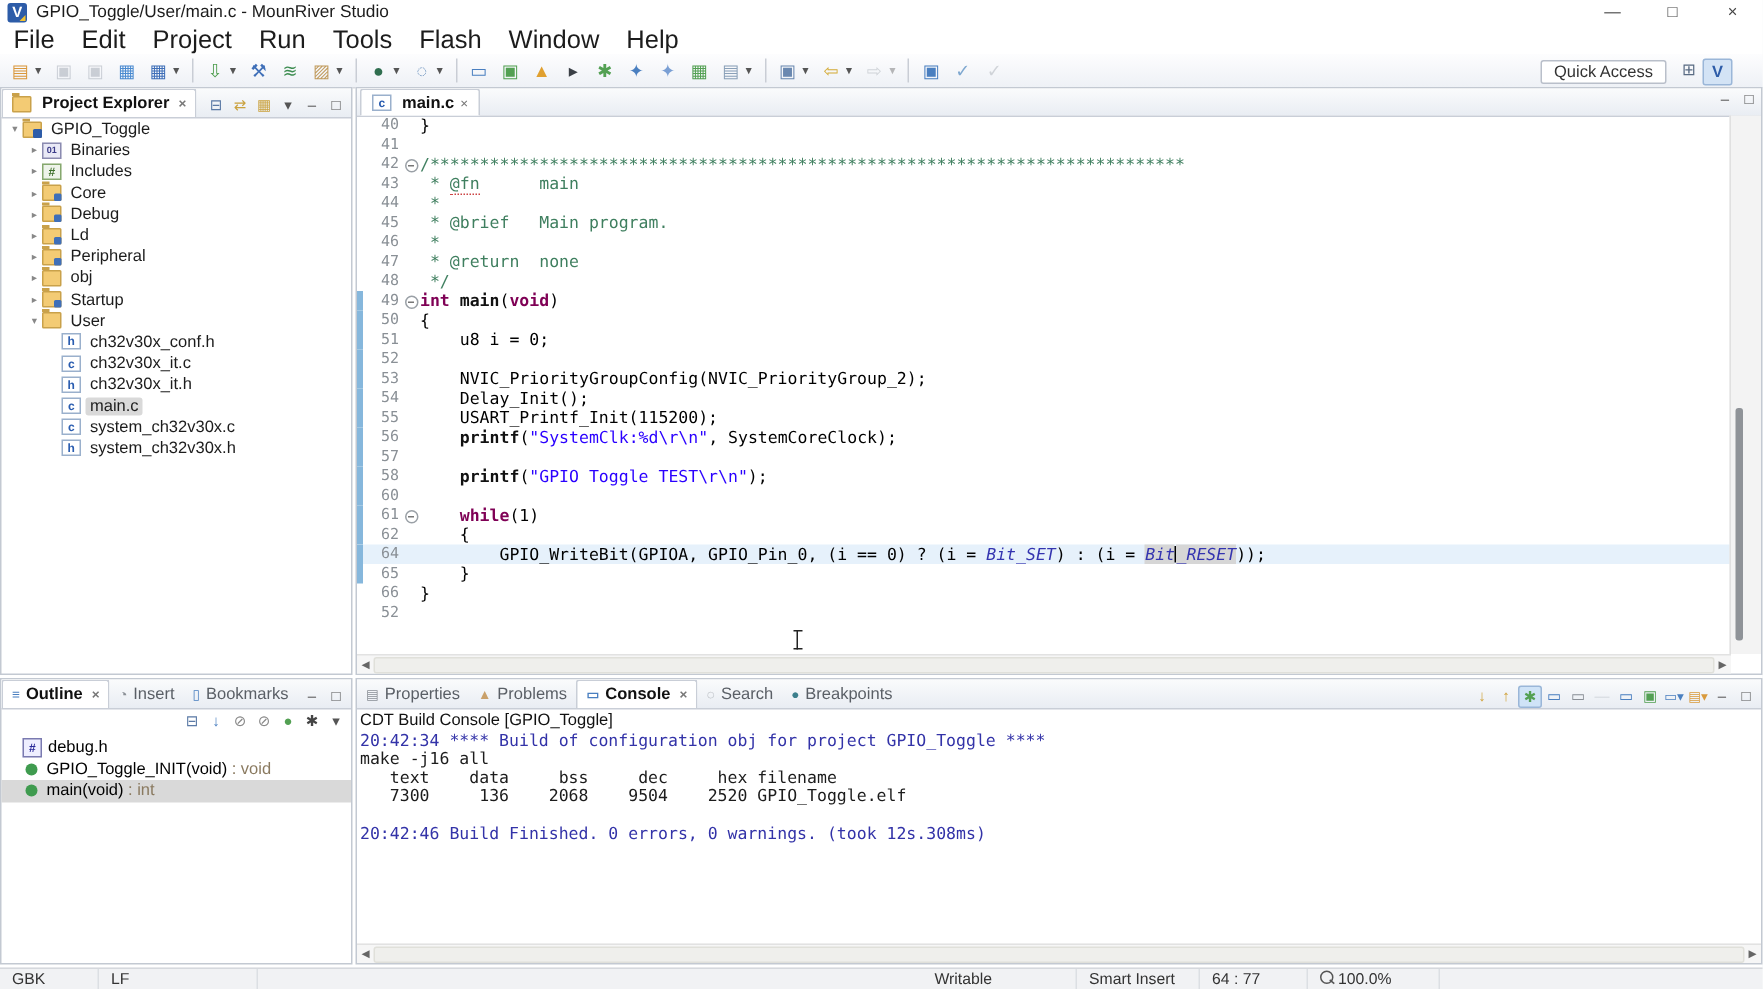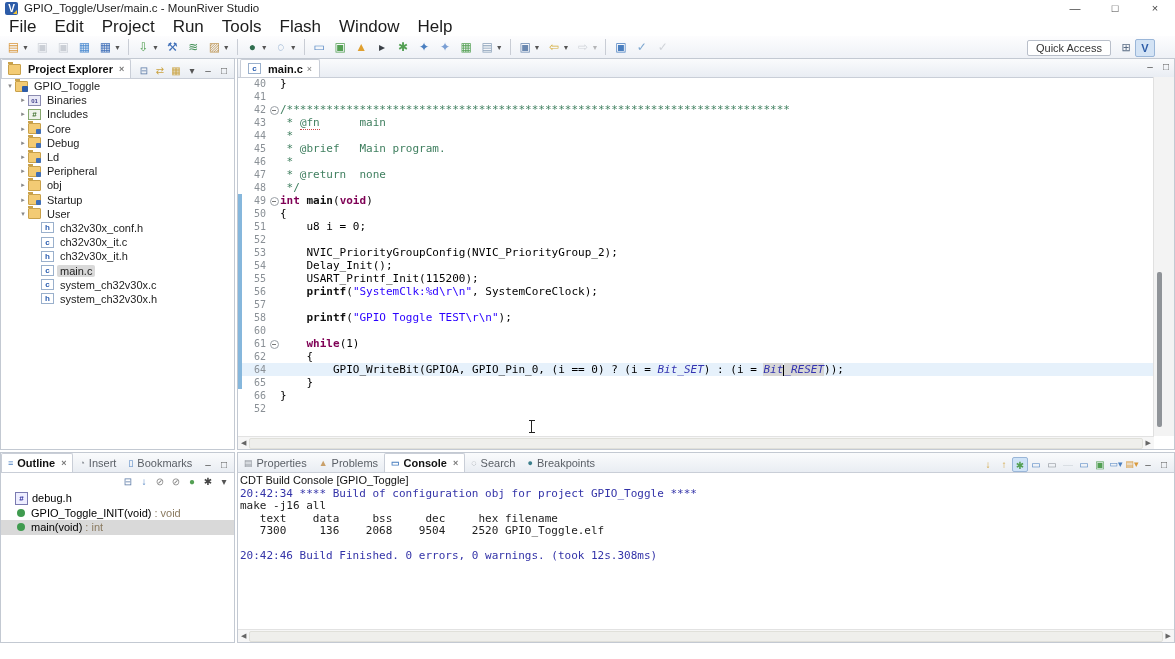--- a/index.html
+++ b/index.html
@@ -485,15 +485,23 @@
       </div>
     <div class="chdr">CDT Build Console [GPIO_Toggle]</div>
     <div class="clog" id="consoleLog"><div class="log-info">20:42:34 **** Build of configuration obj for project GPIO_Toggle ****</div><div class="log-out">make -j16 all</div><div class="log-out">   text    data     bss     dec     hex filename</div><div class="log-out">   7300     136    2068    9504    2520 GPIO_Toggle.elf</div><div class="log-out">&nbsp;</div><div class="log-info">20:42:46 Build Finished. 0 errors, 0 warnings. (took 12s.308ms)</div></div>
     <div class="hscroll">
       <span class="harrow">◀</span>
       <span class="hthumb"></span>
       <span class="harrow">▶</span>
     </div>
   </div>
 
+  <div class="statusbar" id="statusbar">
+      <div class="scell" style="left: 0px; width: 66px;"><span>GBK</span></div>
+      <div class="scell" style="left: 66px; width: 106px;"><span>LF</span></div>
+      <div class="scell" style="left: 615px; width: 103px;"><span>Writable</span></div>
+      <div class="scell" style="left: 718px; width: 82px;"><span>Smart Insert</span></div>
+      <div class="scell" style="left: 800px; width: 72px;"><span>64 : 77</span></div>
+      <div class="scell" style="left: 872px; width: 88px;"><span class="mag"></span><span>100.0%</span></div>
+    </div>
 
   <div class="ibeam"></div>
 </div>
 
 </body></html>

